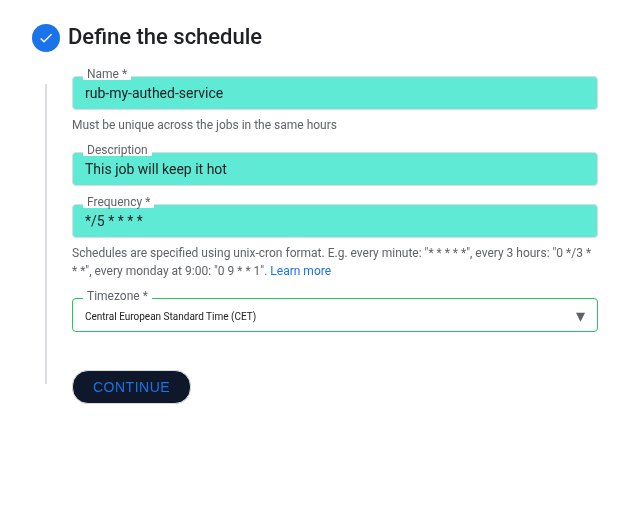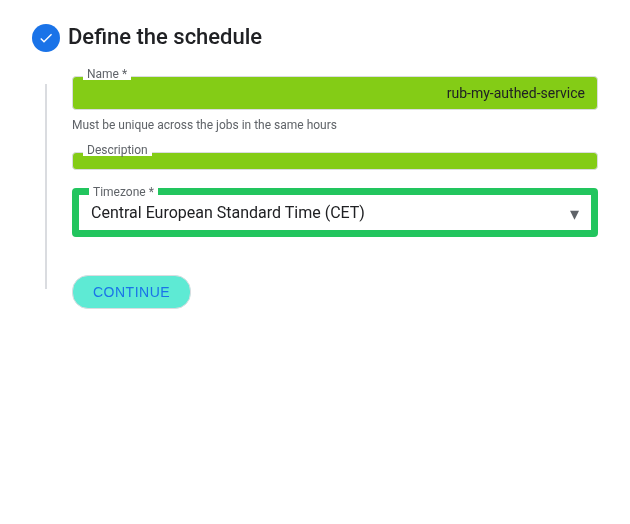--- a/index.html
+++ b/index.html
@@ -52,21 +52,21 @@
 
     .field-group {
       margin-bottom: 18px;
     }
 
     .field-wrapper {
       position: relative;
       border: 1px solid #dadce0;
       border-radius: 4px;
       padding: 8px 12px 8px 12px;
-      background: #84cc16;
+      background: #5eead4;
     }
 
     .field-label {
       position: absolute;
       top: -9px;
       left: 10px;
       background: #fff;
       padding: 0 4px;
       font-size: 12px;
       color: #5f6368;
@@ -76,73 +76,72 @@
     .field-input {
       width: 100%;
       border: none;
       outline: none;
       font-size: 14px;
       color: #202124;
       font-family: inherit;
       background: transparent;
       padding: 0;
       resize: none;
-      text-align: right;
     }
 
     .field-hint {
       margin-top: 6px;
       font-size: 12px;
       color: #5f6368;
       line-height: 1.5;
     }
 
     .field-hint a, .hint-link {
       color: #1a73e8;
       text-decoration: none;
     }
 
     .select-wrapper {
       position: relative;
-      border: 7px solid #22c55e;
+      border: 1px solid #22c55e;
       border-radius: 4px;
       padding: 8px 36px 8px 12px;
       background: #fff;
       cursor: pointer;
     }
 
     .select-label {
       position: absolute;
       top: -9px;
       left: 10px;
       background: #fff;
       padding: 0 4px;
       font-size: 12px;
       color: #5f6368;
       line-height: 1;
     }
 
     .select-value {
-      font-size: 16px;
+      font-size: 10px;
       color: #202124;
     }
 
     .select-arrow {
       position: absolute;
       right: 12px;
       top: 50%;
       transform: translateY(-50%);
       color: #5f6368;
       font-size: 18px;
     }
 
     .continue-btn {
       margin-top: 20px;
       padding: 8px 20px;
-      background: #5eead4;
+      background: #0f172a;
       border: 1px solid #dadce0;
       border-radius: 16px;
       font-size: 14px;
       font-weight: 500;
       color: #1a73e8;
       letter-spacing: 0.5px;
       cursor: pointer;
       text-transform: uppercase;
     }
 
@@ -183,24 +182,35 @@
         <span class="field-label">Name *</span>
         <input class="field-input" type="text" value="rub-my-authed-service" style="">
       </div>
       <div class="field-hint">Must be unique across the jobs in the same hours</div>
     </div>
 
     
     <div class="field-group">
       <div class="field-wrapper">
         <span class="field-label">Description</span>
-      </div>
-    </div>
-
-    
+        <input class="field-input" type="text" value="This job will keep it hot" style="">
+      </div>
+    </div>
+
+    
+    <div class="field-group">
+      <div class="field-wrapper">
+        <span class="field-label">Frequency *</span>
+        <input class="field-input" type="text" value="*/5 * * * *" style="">
+      </div>
+      <div class="field-hint">
+        <span>Schedules are specified using unix-cron format. E.g. every minute: "* * * * *", every 3 hours: "0 */3 * * *", every monday at 9:00: "0 9 * * 1".</span>
+        <a href="#" class="hint-link">Learn more</a>
+      </div>
+    </div>
 
     
     <div class="field-group">
       <div class="select-wrapper">
         <span class="select-label">Timezone *</span>
         <span class="select-value">Central European Standard Time (CET)</span>
         <span class="select-arrow">▾</span>
       </div>
     </div>
 

